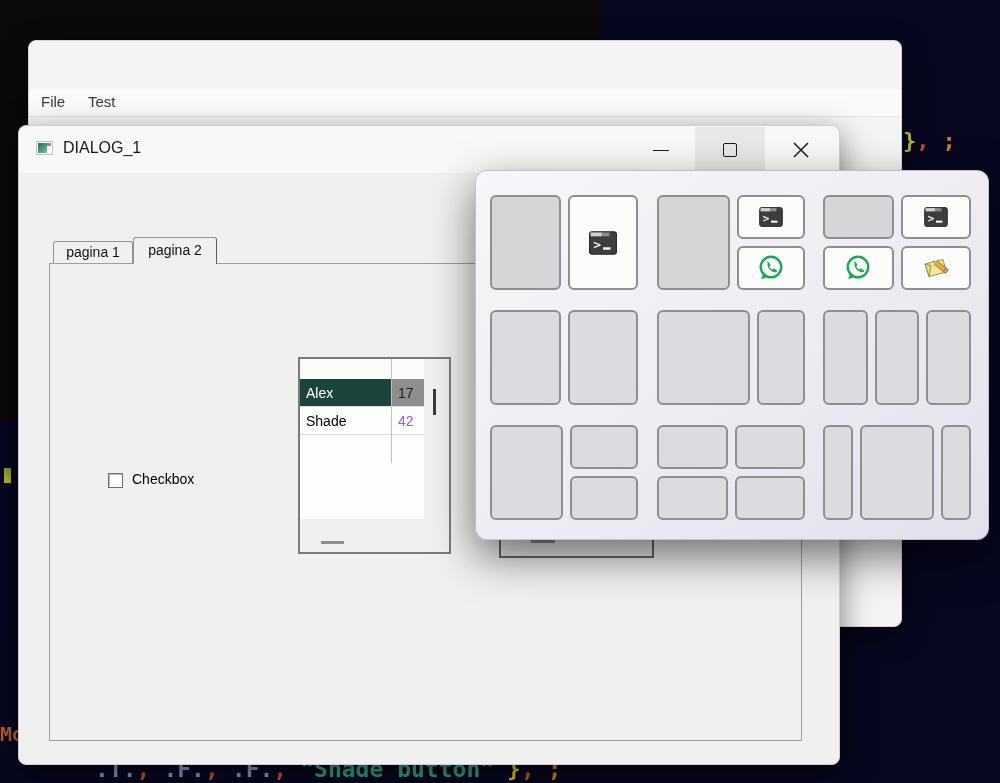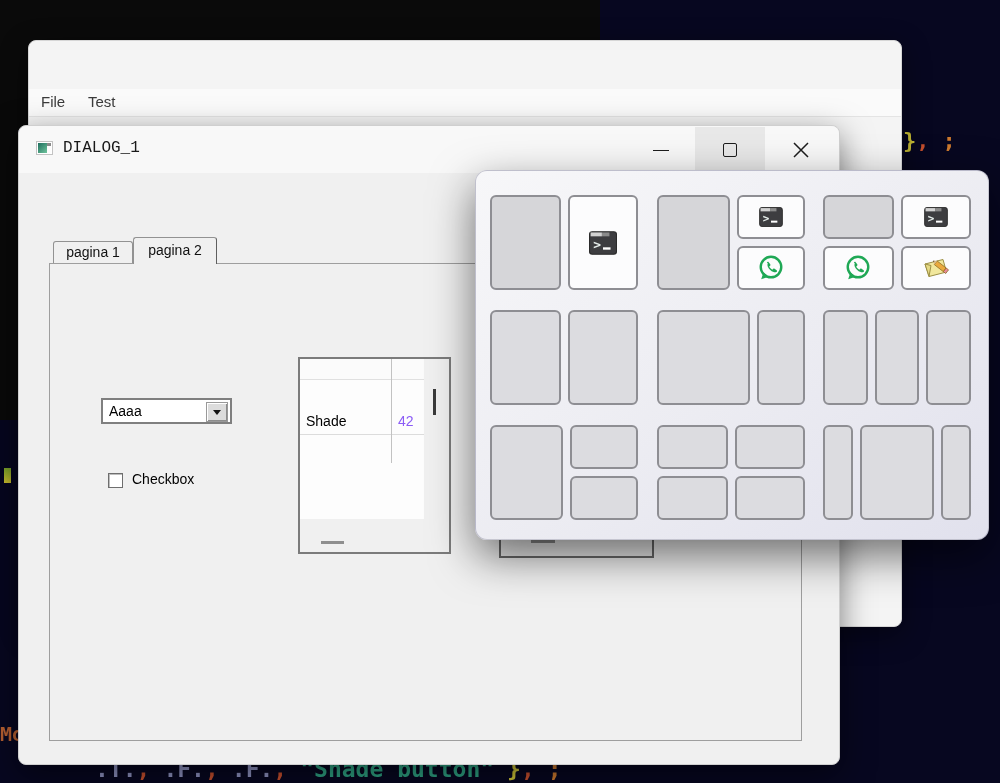--- a/index.html
+++ b/index.html
@@ -50,21 +50,21 @@
   .appicon .g{position:absolute;left:1px;top:1px;bottom:1px;width:62%;
               background:linear-gradient(135deg,#1f6e5e,#6fc49c);}
   .appicon .w{position:absolute;right:1px;top:1px;bottom:1px;width:28%;background:#fdfdfd;}
   .appicon .n{position:absolute;right:1px;top:1px;width:4px;height:3px;background:#8a8a8a;}
 
   
   .dialog{left:18px;top:125px;width:820px;height:638px;background:#f0f0f0;
           border-radius:8px;box-shadow:0 10px 32px rgba(0,0,0,.5);
           border:1px solid #cfcfcf;}
   .dlg-titlebar{left:0;top:0;right:0;height:47px;background:#f8f8f8;
-                border-radius:8px 8px 0 0;font-family:Liberation Mono, monospace;}
+                border-radius:8px 8px 0 0;}
   .dlg-title{left:44px;top:13px;font-size:16px;color:#191919;}
   .dlg-max-hover{left:676px;top:1px;width:70px;height:45px;background:#e8e8e8;}
 
   
   .tab{box-sizing:border-box;background:#f0f0f0;border:1px solid #929292;
        border-bottom:none;border-radius:3px 3px 0 0;text-align:center;
        font-size:14px;color:#111;}
   .tab-inactive{left:34px;top:115px;width:80px;height:22px;line-height:21px;z-index:1;}
   .tab-active{left:114px;top:111px;width:84px;height:27px;line-height:24px;z-index:3;
               border-right-color:#5f5f5f;}
@@ -165,34 +165,32 @@
         <svg width="16" height="16" viewBox="0 0 16 16">
             <path d="M1 1 L15 15 M15 1 L1 15" stroke="currentColor" stroke-width="1.5"></path>
           </svg>
       </div>
     </div>
 
     <div class="abs tab tab-inactive">pagina 1</div>
     <div class="abs tab tab-active">pagina 2</div>
     <div class="abs tab-page"></div>
 
-    <div class="abs combo">
-      <span class="abs combo-text">Aaaa</span>
-      <div class="abs combo-btn">
-          <span class="combo-arrow"></span>
-        </div>
-    </div>
 
     <div class="abs checkbox-box"></div>
     <span class="abs checkbox-label">Checkbox</span>
 
     <div class="abs browse">
       <div class="abs b-content"></div>
       <div class="abs b-header"></div>
       <div class="abs b-coldiv"></div>
+      <div class="abs b-row sel" style="top:20px;">
+        <span class="name">Alex</span>
+        <span class="val">17</span>
+      </div>
       <div class="abs b-row" style="top:48px;">
         <span class="name">Shade</span>
         <span class="val">42</span>
       </div>
       <div class="abs b-vscroll">
           <div class="abs b-vthumb"></div>
         </div>
       <div class="abs b-hscroll">
           <div class="abs b-hthumb"></div>
         </div>

